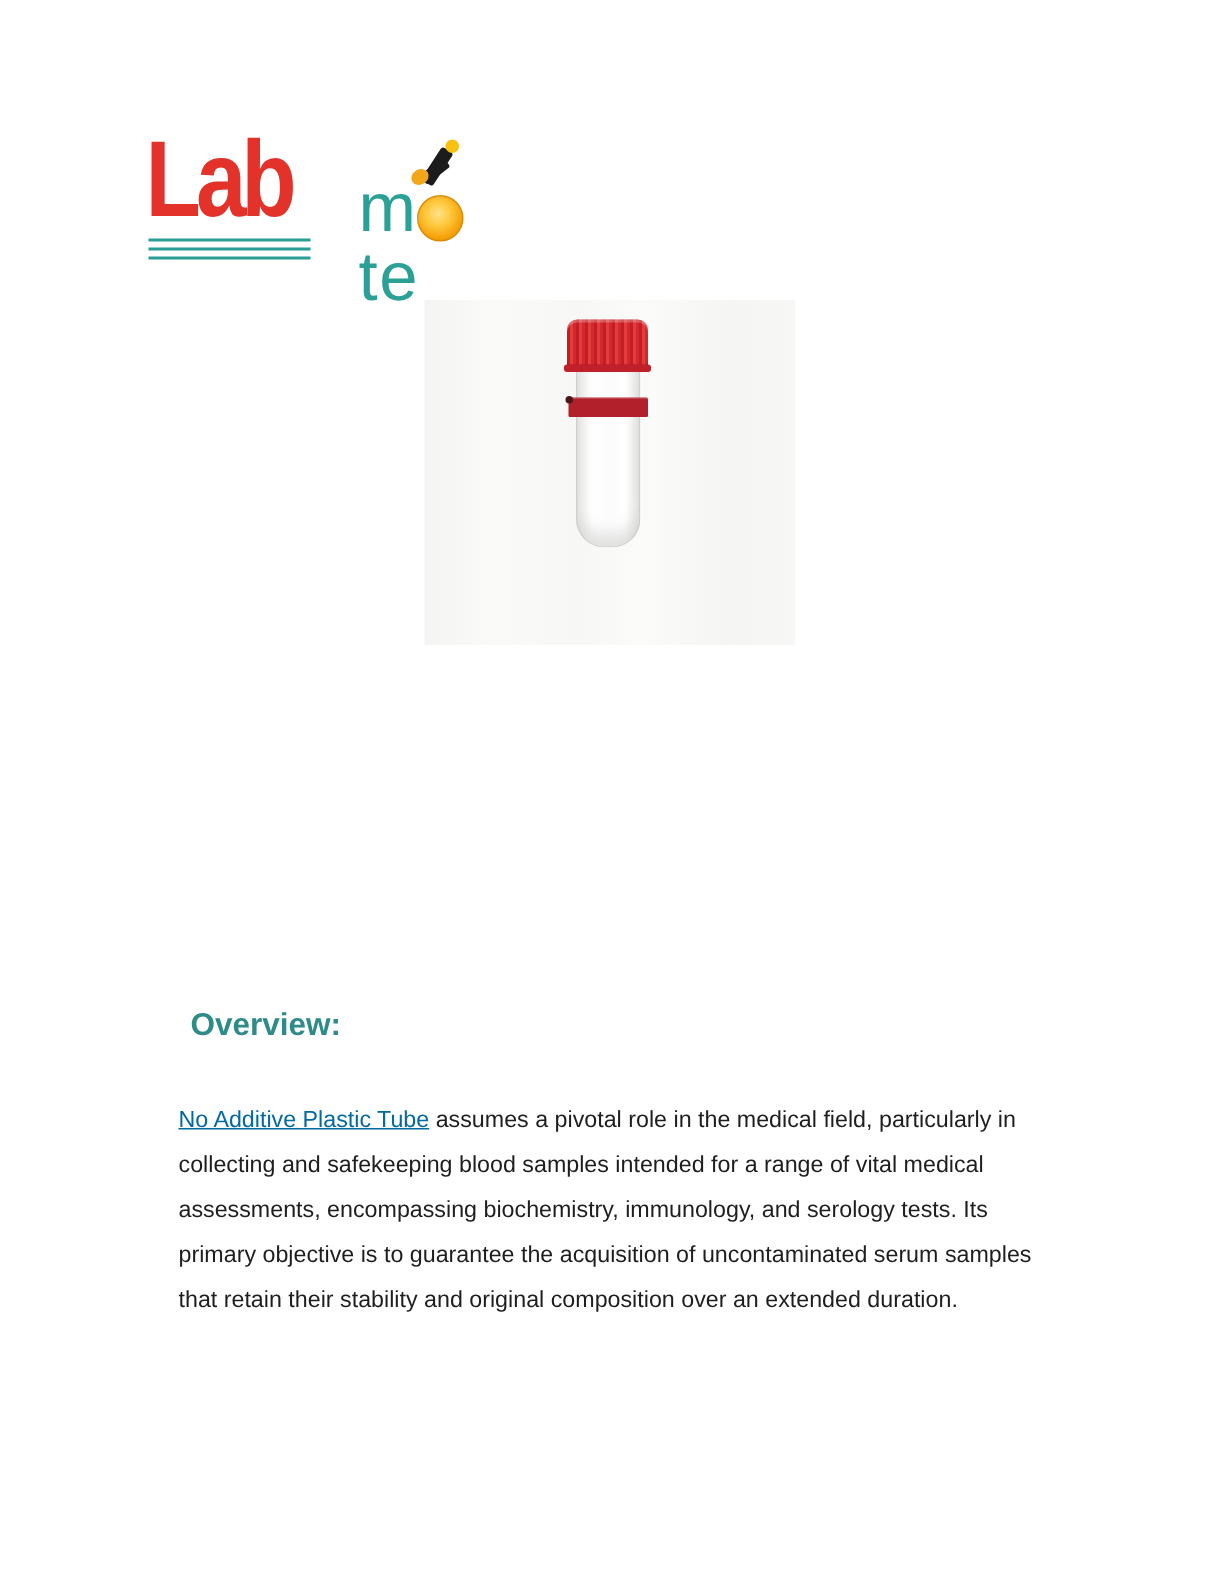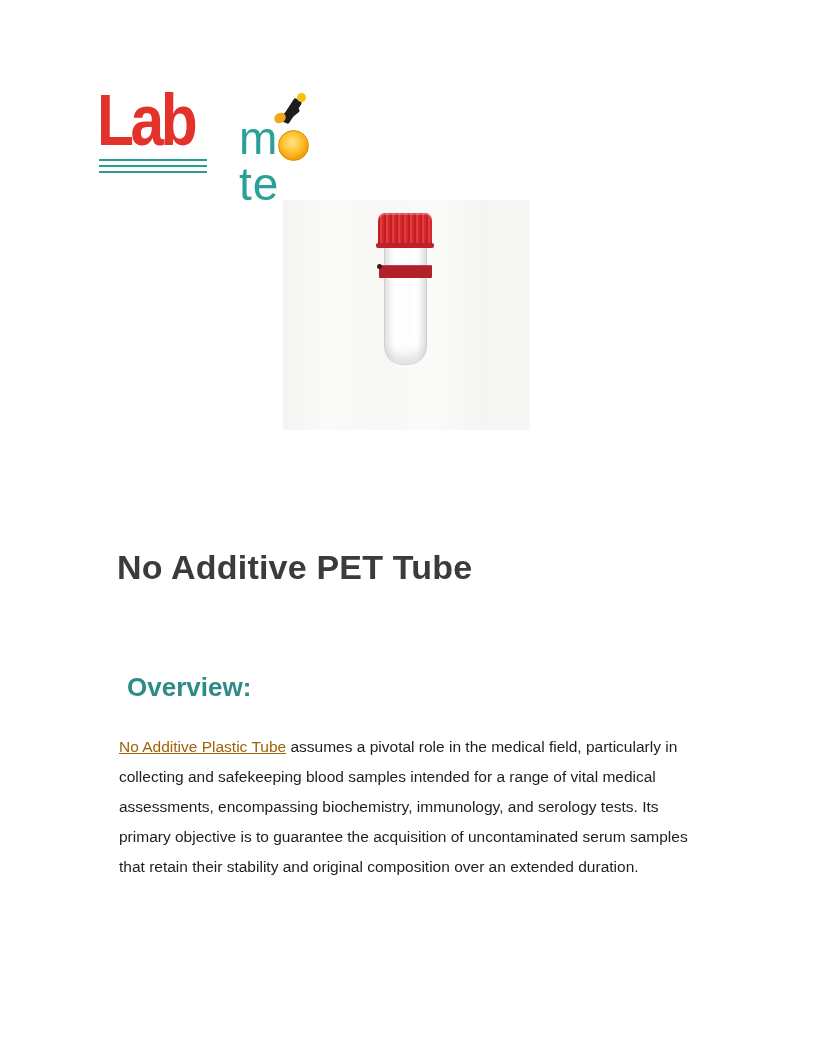--- a/index.html
+++ b/index.html
@@ -92,28 +92,28 @@
   .product-title {
     position: absolute; left: 117px; top: 548px;
     font-size: 34px; font-weight: bold; color: #3b3b3b; letter-spacing: 0.2px;
   }
   .contact-line {
     position: absolute; left: 117px; top: 603px;
     font-size: 15px; color: #343434;
   }
   .overview-heading {
     position: absolute; left: 127px; top: 672px;
-    font-size: 26px; font-weight: bold; color: #2e8b87;
+    font-size: 21px; font-weight: bold; color: #2e8b87;
   }
   .overview-paragraph {
     position: absolute; left: 119px; top: 732px; width: 572px;
     font-size: 15.5px; line-height: 30px; color: #1e1e1e;
   }
   .overview-paragraph a {
-    color: #a16207; text-decoration: underline; cursor: pointer;
+    color: #0369a1; text-decoration: underline; cursor: pointer;
   }
 </style>
 </head>
 <body>
 
 <div class="page">
 
   <div class="logo">
     <div class="logo-lab">Lab</div>
     <div class="logo-lines">
@@ -127,18 +127,17 @@
   </div>
 
   <div class="tube-figure">
     <div class="tube-body"></div>
     <div class="tube-cap"></div>
     <div class="tube-cap-lip"></div>
     <div class="tube-band"></div>
     <div class="tube-band-dot"></div>
   </div>
 
-  <h1 class="product-title">No Additive PET Tube</h1>
 
   <h2 class="overview-heading">Overview:</h2>
   <p class="overview-paragraph"><a href="#">No Additive Plastic Tube</a><span> assumes a pivotal role in the medical field, particularly in collecting and safekeeping blood samples intended for a range of vital medical assessments, encompassing biochemistry, immunology, and serology tests. Its primary objective is to guarantee the acquisition of uncontaminated serum samples that retain their stability and original composition over an extended duration.</span></p>
 
 </div>
 
 </body></html>

